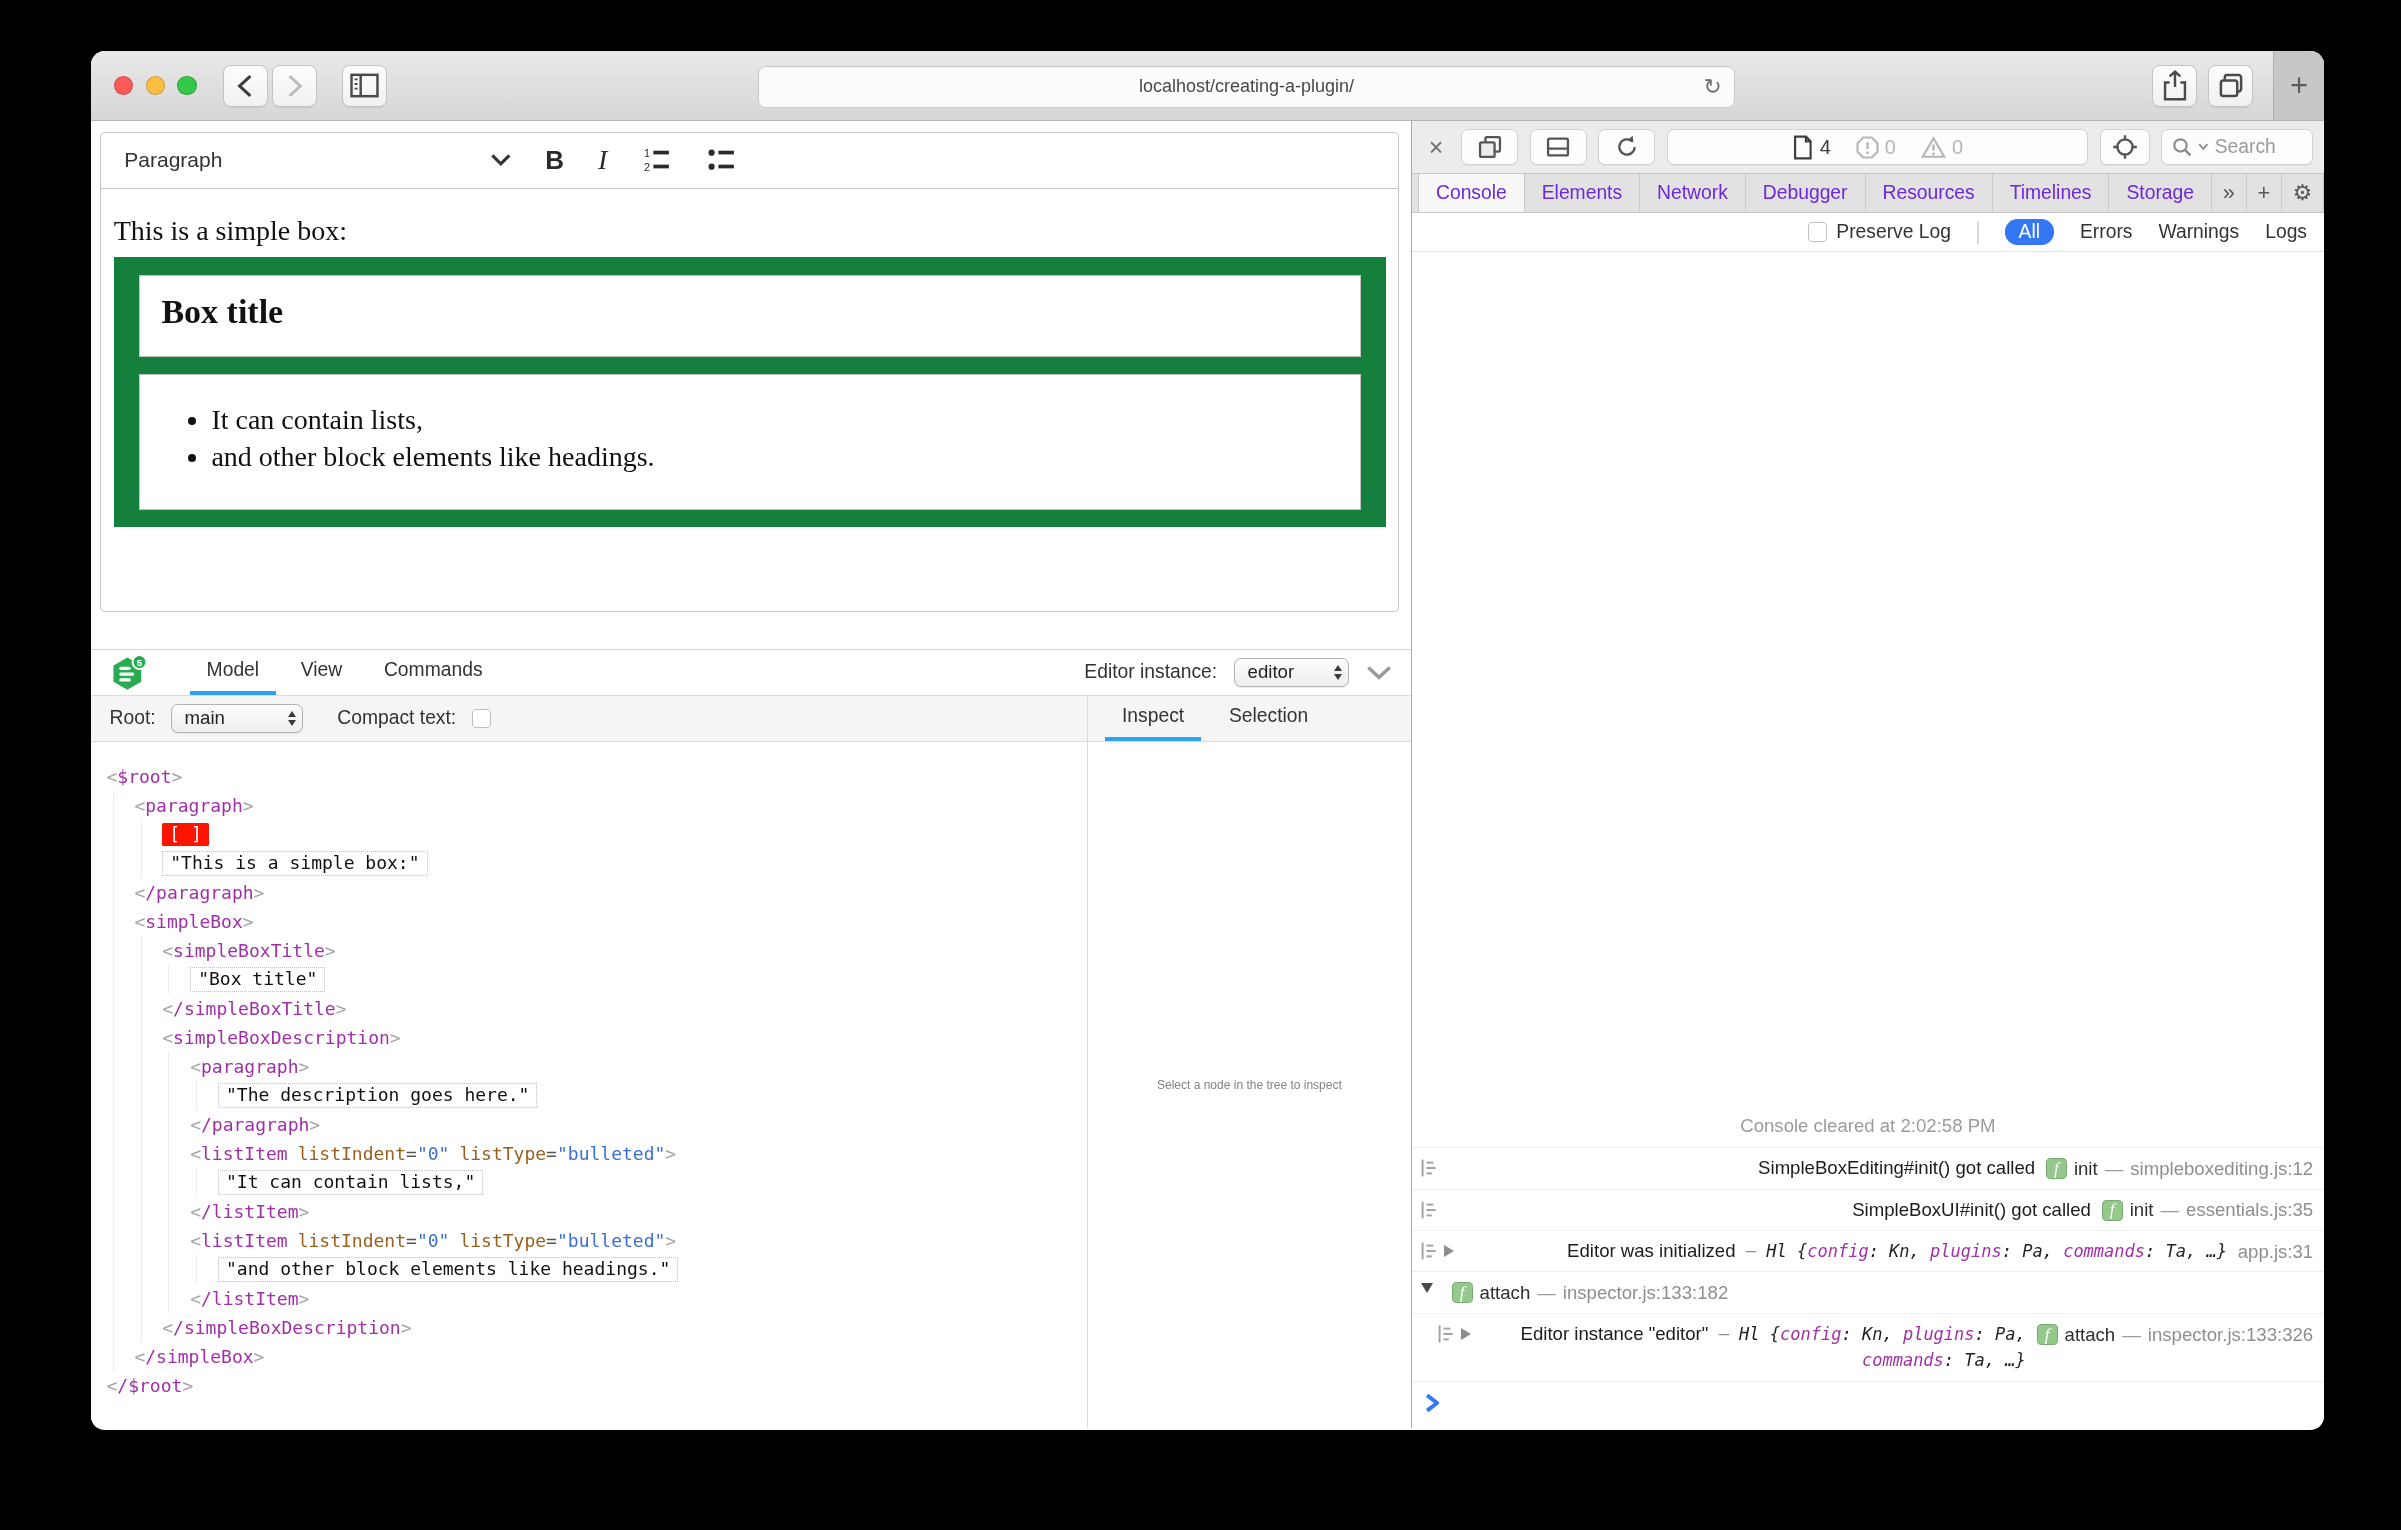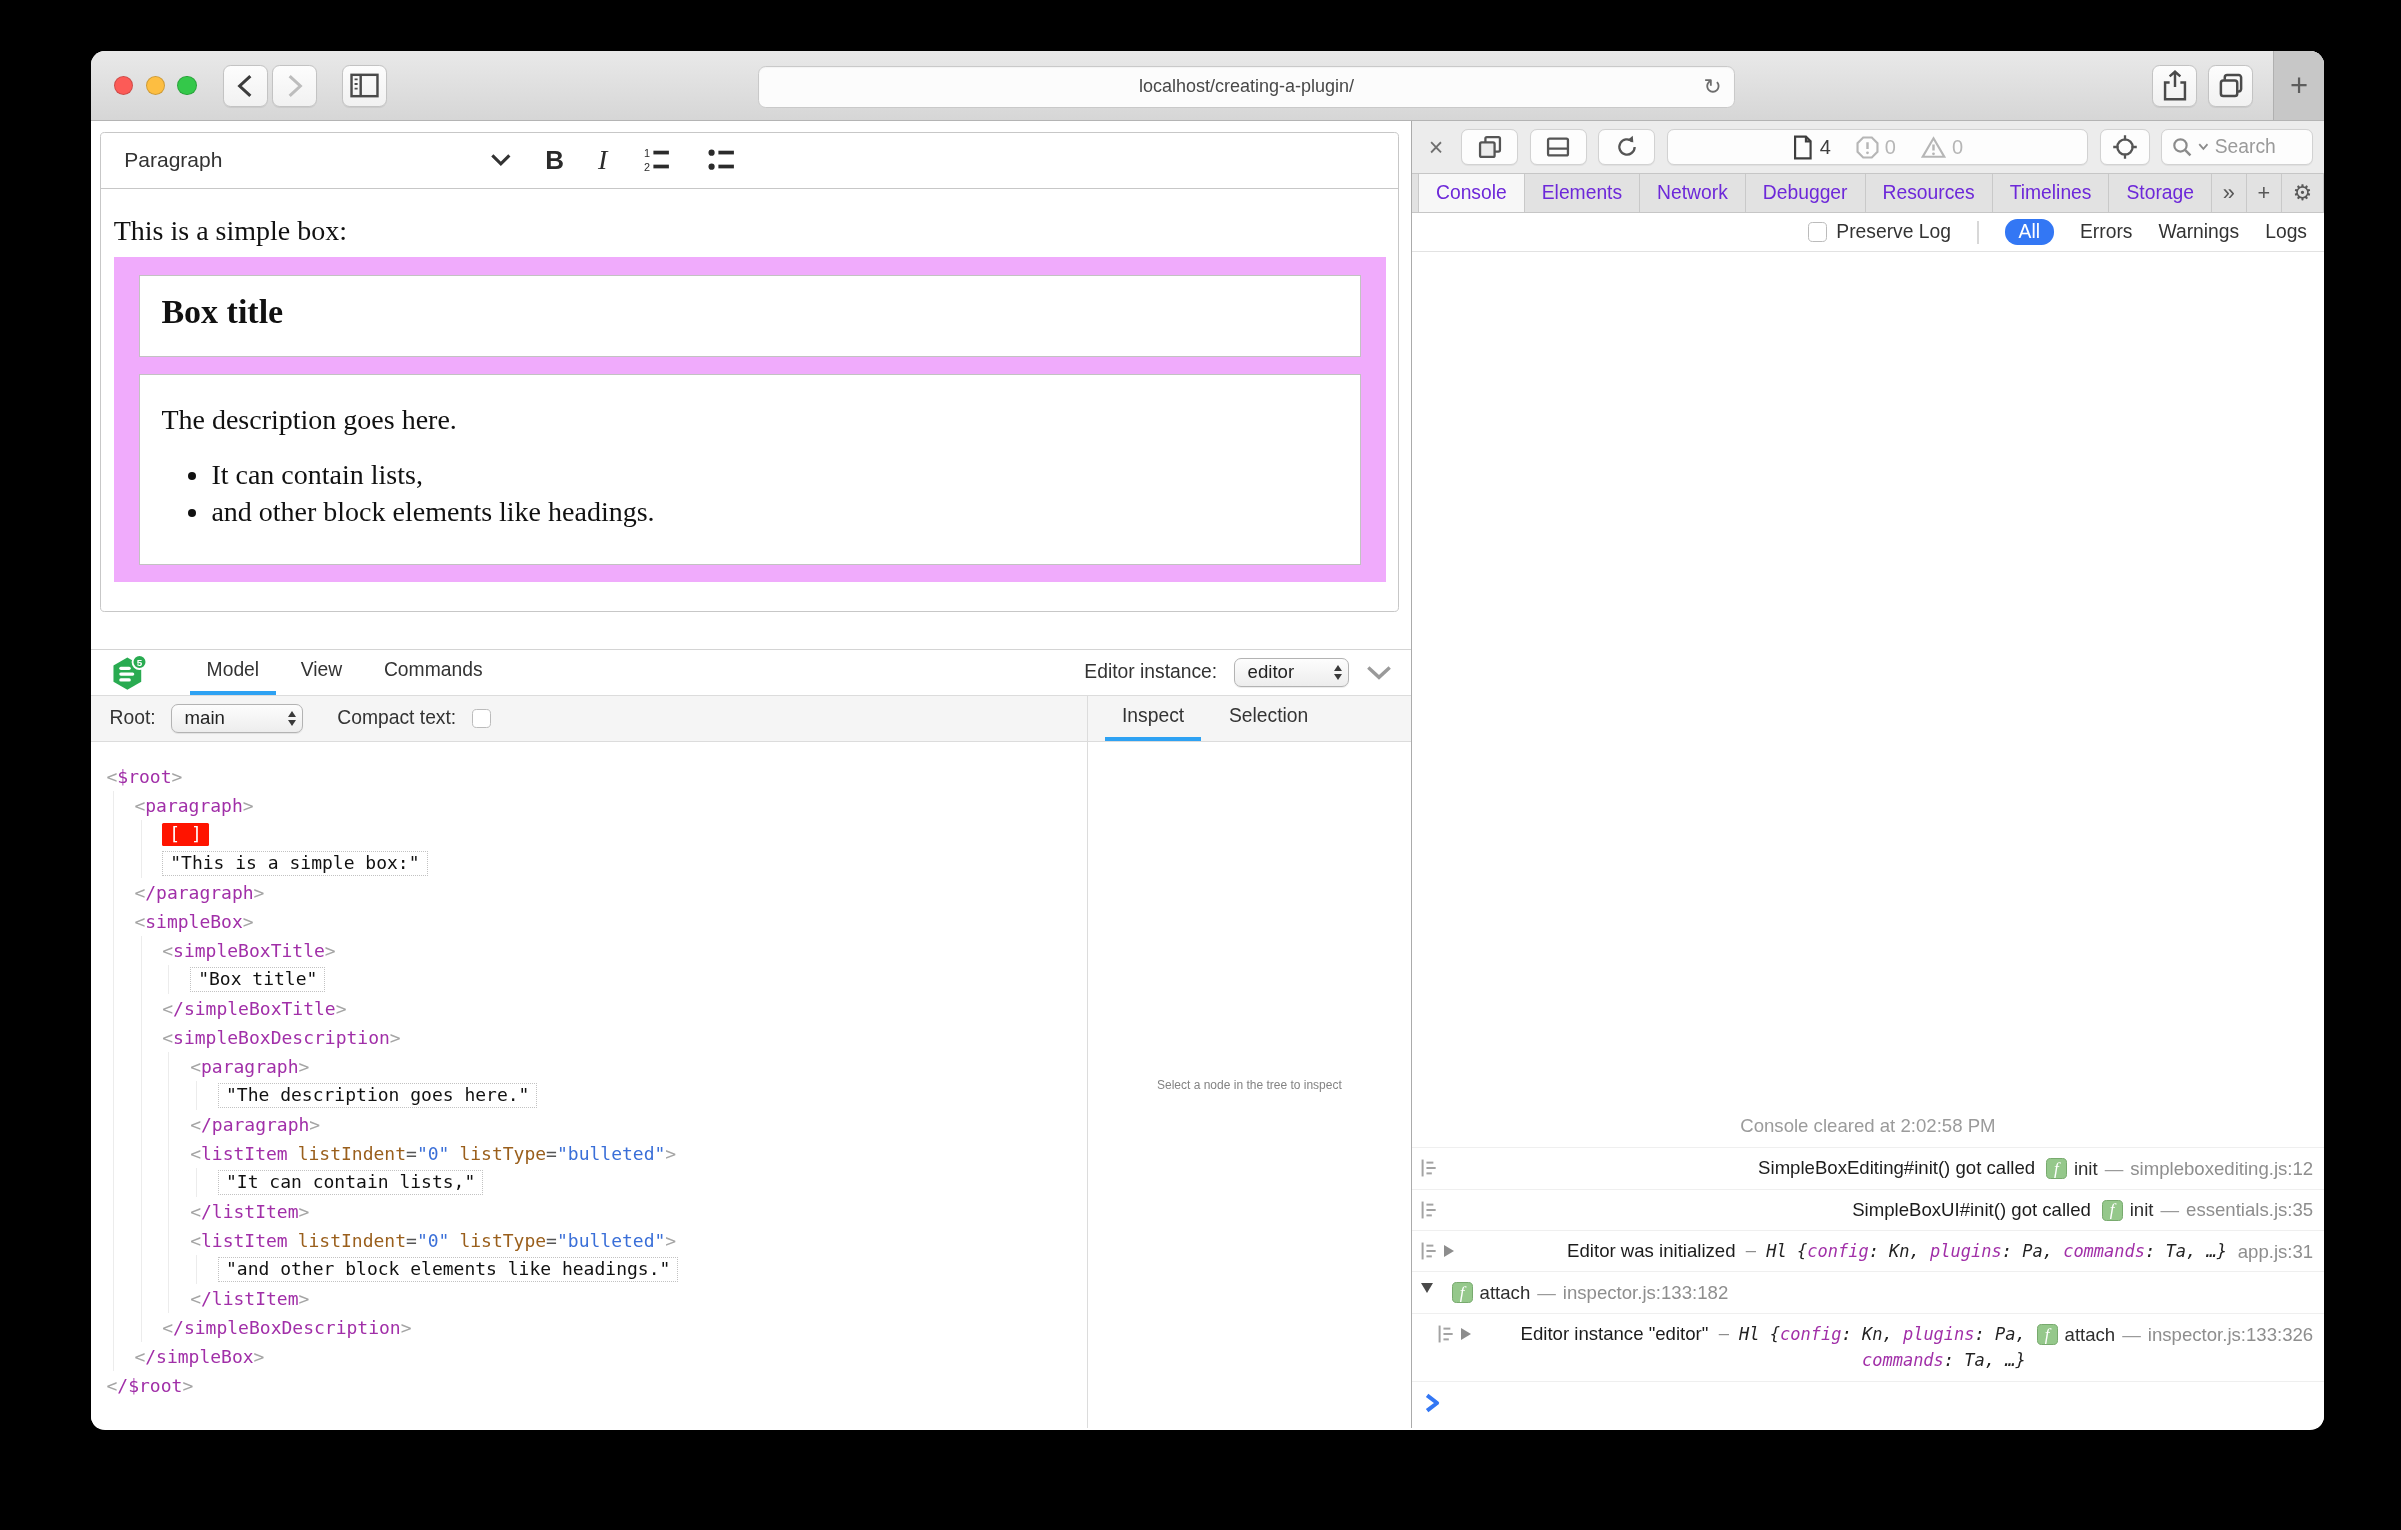--- a/index.html
+++ b/index.html
@@ -35,21 +35,21 @@
 
   
   .editor { margin:10.8px 11.6px 0 9.3px; border:1.5px solid #c7c7c7; border-radius:4.6px; }
   .ed-toolbar { height:56px; border-bottom:1.5px solid #c7c7c7; display:flex; align-items:center; padding:0 23px; }
   .para-btn { width:387px; display:flex; align-items:center; justify-content:space-between; color:#333; font-size:21px; }
   .ed-btn { margin-left:34px; color:#2b2b2b; display:flex; align-items:center; }
   .b-glyph { font-weight:bold; font-size:26px; }
   .i-glyph { font-family:"Liberation Serif", serif; font-style:italic; font-size:28px; }
   .ed-content { height:422px; padding:26px 12.4px 0 12.4px; font-family:"Liberation Serif", serif; font-size:28px; color:#111; overflow:hidden; }
   .intro-line { margin-bottom:10px; }
-  .simplebox { background:#f0abfc; padding:18.6px 25px 17px 25px; }
+  .simplebox { background:#15803d; padding:18.6px 25px 17px 25px; }
   .sb-title { background:#fff; border:1.5px solid #c2c2c2; padding:17px 21.7px 25px 21.7px; margin-bottom:17px; }
   .sb-title h1 { font-size:34px; font-weight:bold; }
   .sb-desc { background:#fff; border:1.5px solid #c2c2c2; padding:29px 21.7px 31px 21.7px; }
   .sb-desc p { margin-bottom:23px; }
   .sb-desc ul { margin:0 0 0 50px; }
   .sb-desc li { margin-bottom:4.6px; }
 
   
   .ins-panel { margin-top:37px; border-top:1.5px solid #d4d4d4; display:flex; flex-direction:column; flex:1; }
   .ins-header { height:46px; display:flex; align-items:center; padding:0 18.6px; border-bottom:1.5px solid #dcdcdc; background:#fff; }
@@ -232,21 +232,20 @@
             </svg>
           </div>
         </div>
         <div class="ed-content">
           <p class="intro-line">This is a simple box:</p>
           <div class="simplebox">
             <div class="sb-title">
               <h1>Box title</h1>
             </div>
             <div class="sb-desc">
-              <p>The description goes here.</p>
               <ul id="sb-list">
                   <li>It can contain lists,</li>
                   <li>and other block elements like headings.</li>
                 </ul>
             </div>
           </div>
         </div>
       </div>
 
       <div class="ins-panel">

